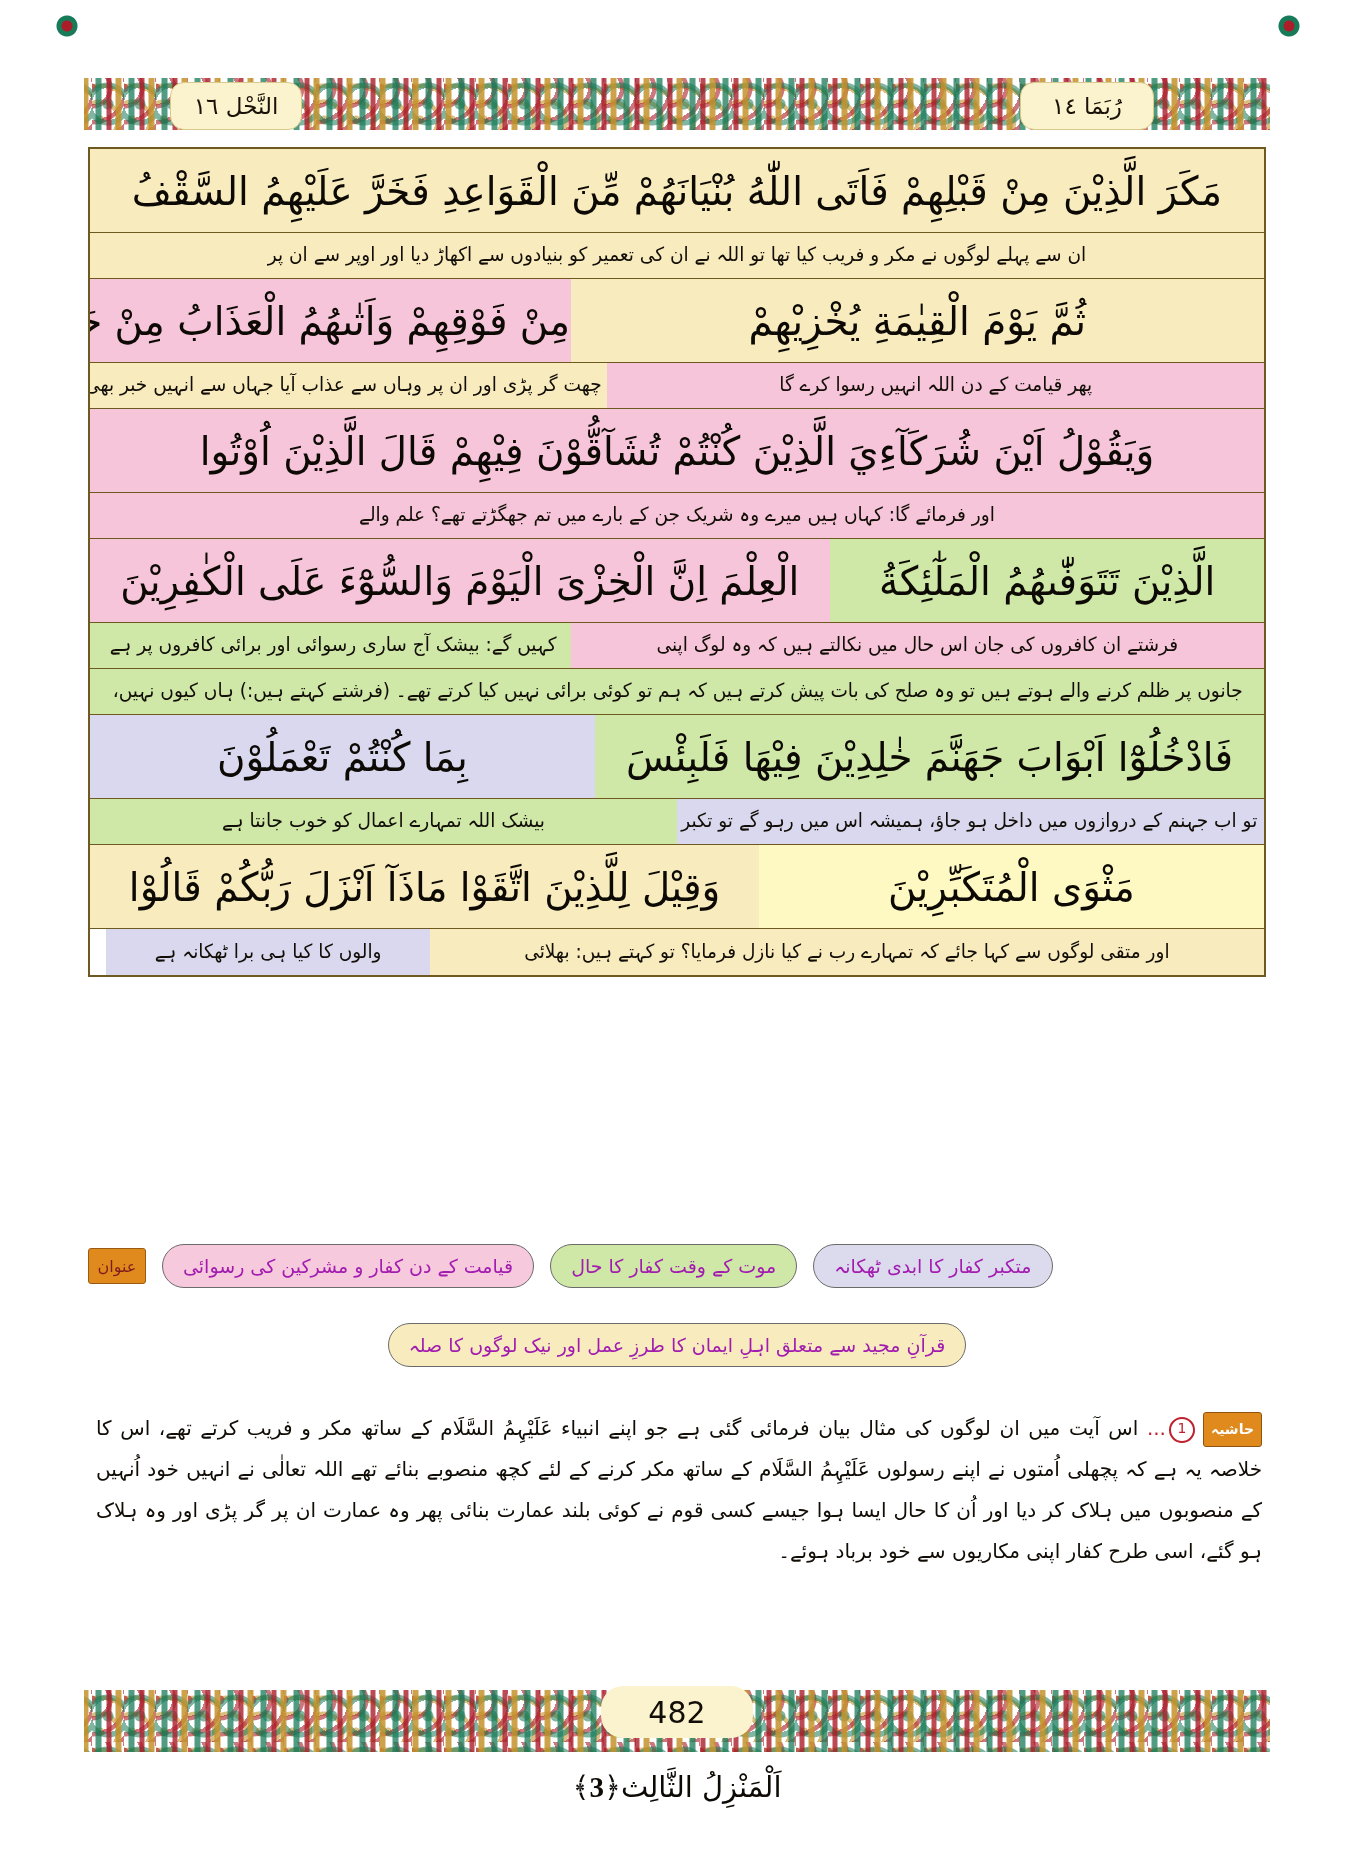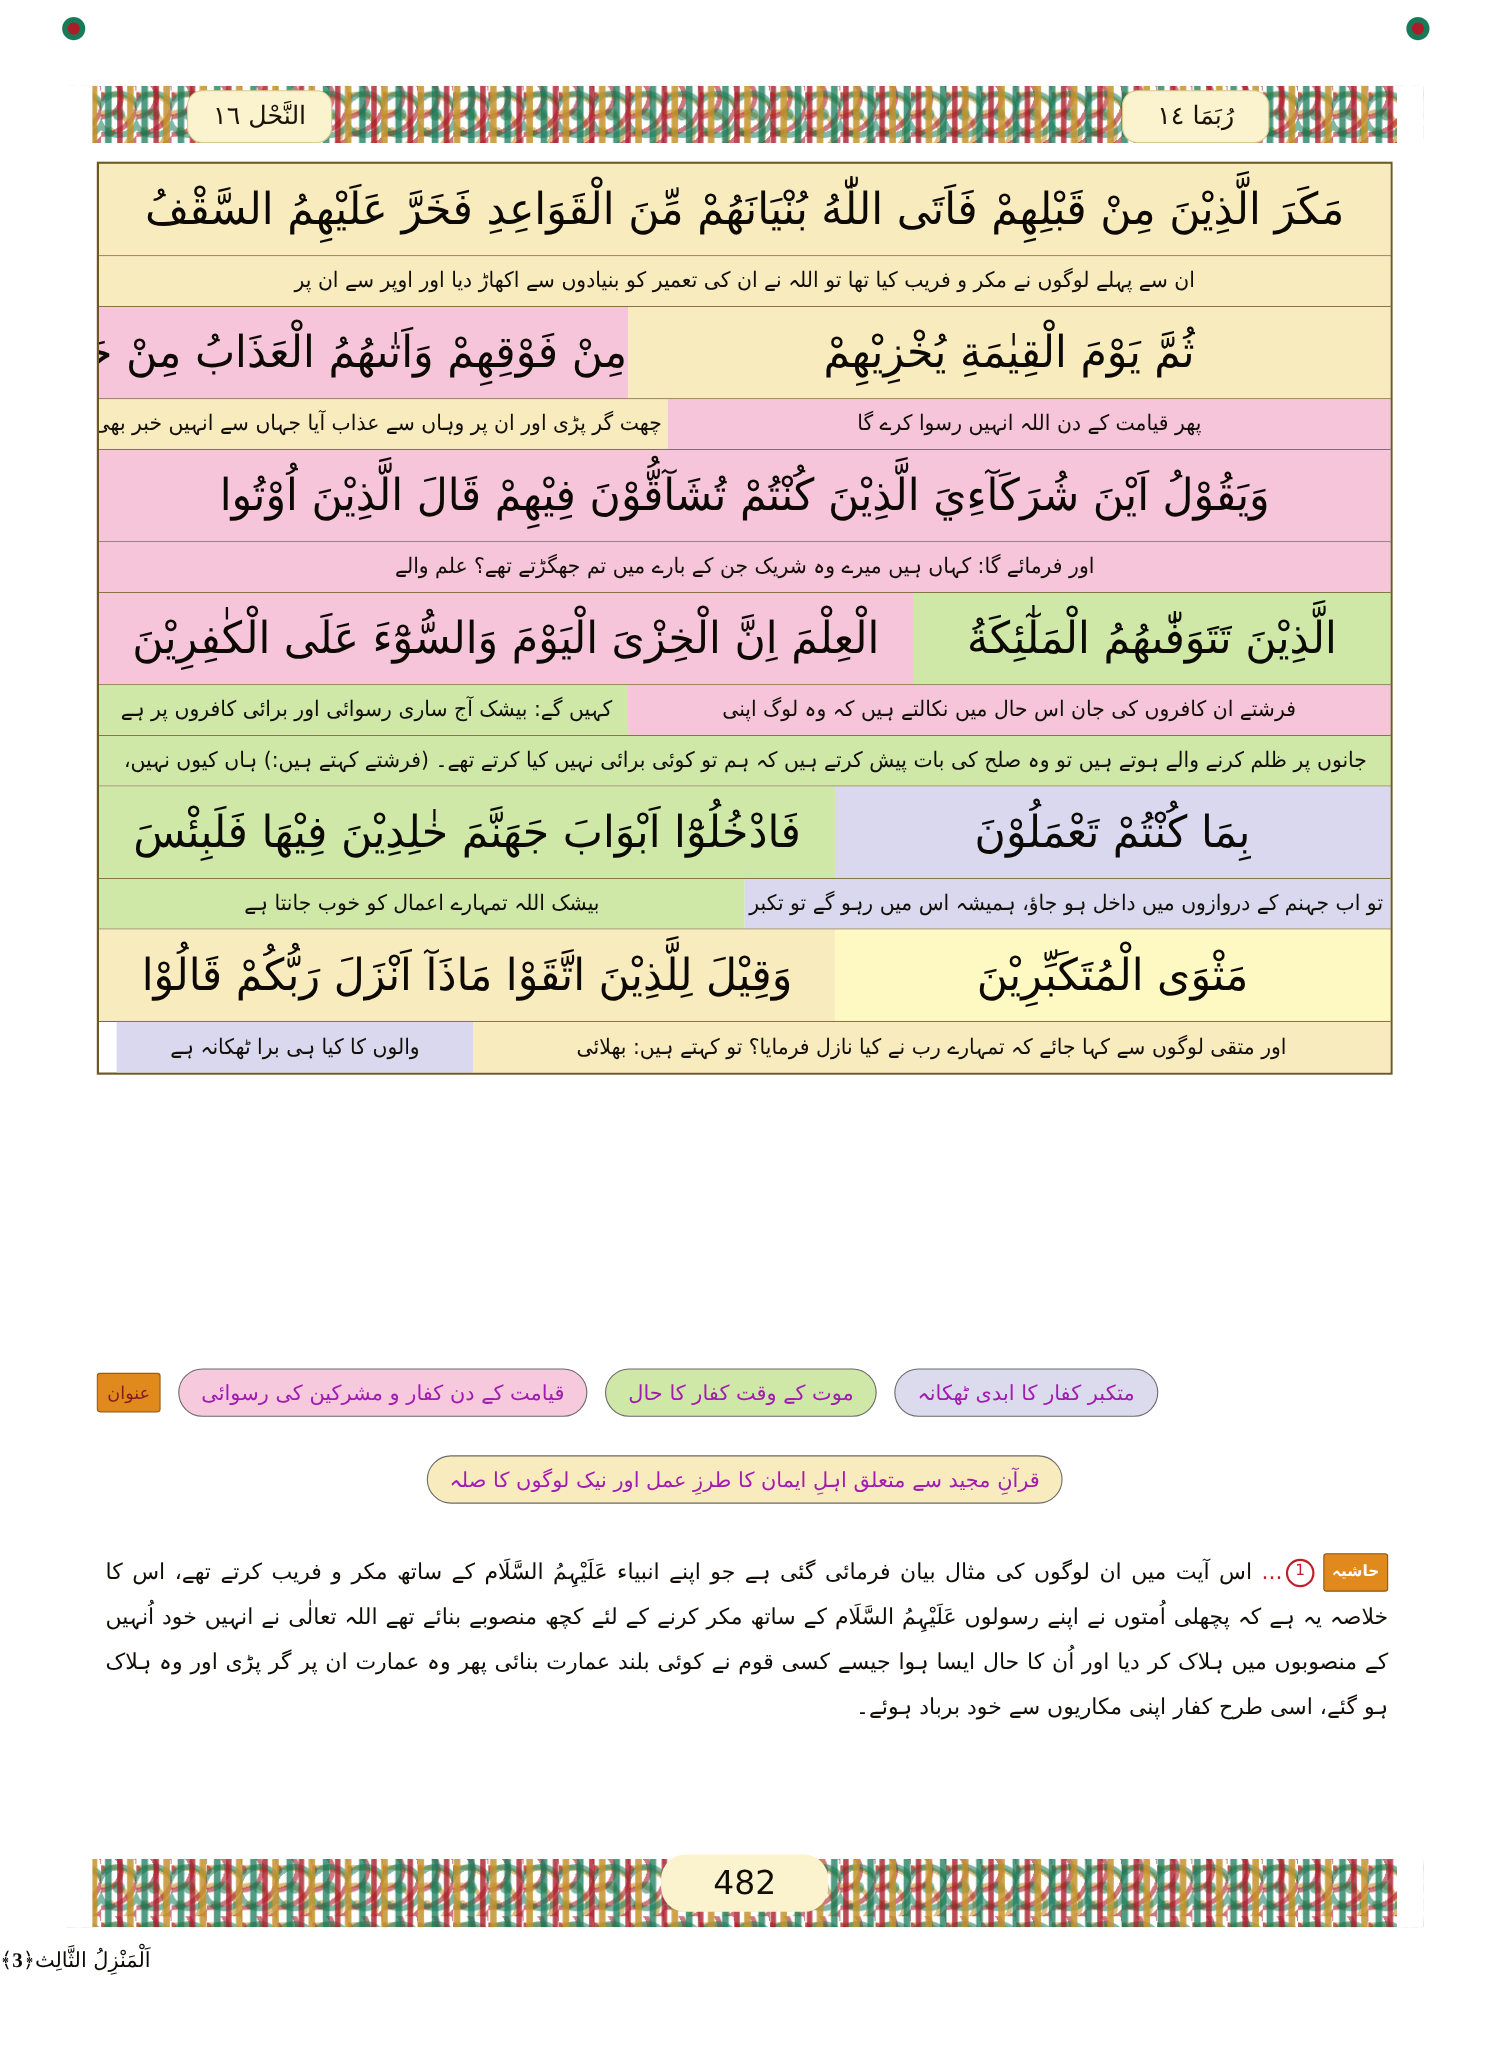--- a/index.html
+++ b/index.html
@@ -284,23 +284,23 @@
     display: flex; align-items: center; justify-content: center;
     font-size: 30px;
     color: #120d06;
     font-family: "DejaVu Sans", sans-serif;
     z-index: 4;
   }
   .manzil {
     position: absolute;
     left: 0; top: 1770px;
     width: 1354px;
-    text-align: left;
-    direction: rtl;
-    font-size: 19px;
+    text-align: center;
+    direction: rtl;
+    font-size: 29px;
     color: #0d0a05;
     font-family: "DejaVu Sans", sans-serif;
   }
   .manzil .mnum {
     font-family: "Liberation Serif", serif;
     font-weight: bold;
   }
 </style>
 </head>
 <body>
@@ -374,25 +374,25 @@
         <div class="seg" style="width: 59%; background: rgb(246, 197, 217);">
           <div class="tr-line">فرشتے ان کافروں کی جان اس حال میں نکالتے ہیں کہ وہ لوگ اپنی</div>
         </div>
       </div>
       <div class="row h-tr">
         <div class="seg" style="width: 100%; background: rgb(207, 232, 168);">
           <div class="tr-line">جانوں پر ظلم کرنے والے ہوتے ہیں تو وہ صلح کی بات پیش کرتے ہیں کہ ہم تو کوئی برائی نہیں کیا کرتے تھے۔ (فرشتے کہتے ہیں:) ہاں کیوں نہیں،</div>
         </div>
       </div>
       <div class="row h-ayah">
+        <div class="seg" style="width: 43%; background: rgb(217, 216, 238);">
+          <div class="ayah-line">بِمَا كُنْتُمْ تَعْمَلُوْنَ</div>
+        </div>
         <div class="seg" style="width: 57%; background: rgb(207, 232, 168);">
           <div class="ayah-line">فَادْخُلُوْٓا اَبْوَابَ جَهَنَّمَ خٰلِدِيْنَ فِيْهَا فَلَبِئْسَ</div>
-        </div>
-        <div class="seg" style="width: 43%; background: rgb(217, 216, 238);">
-          <div class="ayah-line">بِمَا كُنْتُمْ تَعْمَلُوْنَ</div>
         </div>
       </div>
       <div class="row h-tr">
         <div class="seg" style="width: 50%; background: rgb(207, 232, 168);">
           <div class="tr-line">بیشک اللہ تمہارے اعمال کو خوب جانتا ہے</div>
         </div>
         <div class="seg" style="width: 50%; background: rgb(217, 216, 238);">
           <div class="tr-line">تو اب جہنم کے دروازوں میں داخل ہو جاؤ، ہمیشہ اس میں رہو گے تو تکبر کرنے</div>
         </div>
       </div>

